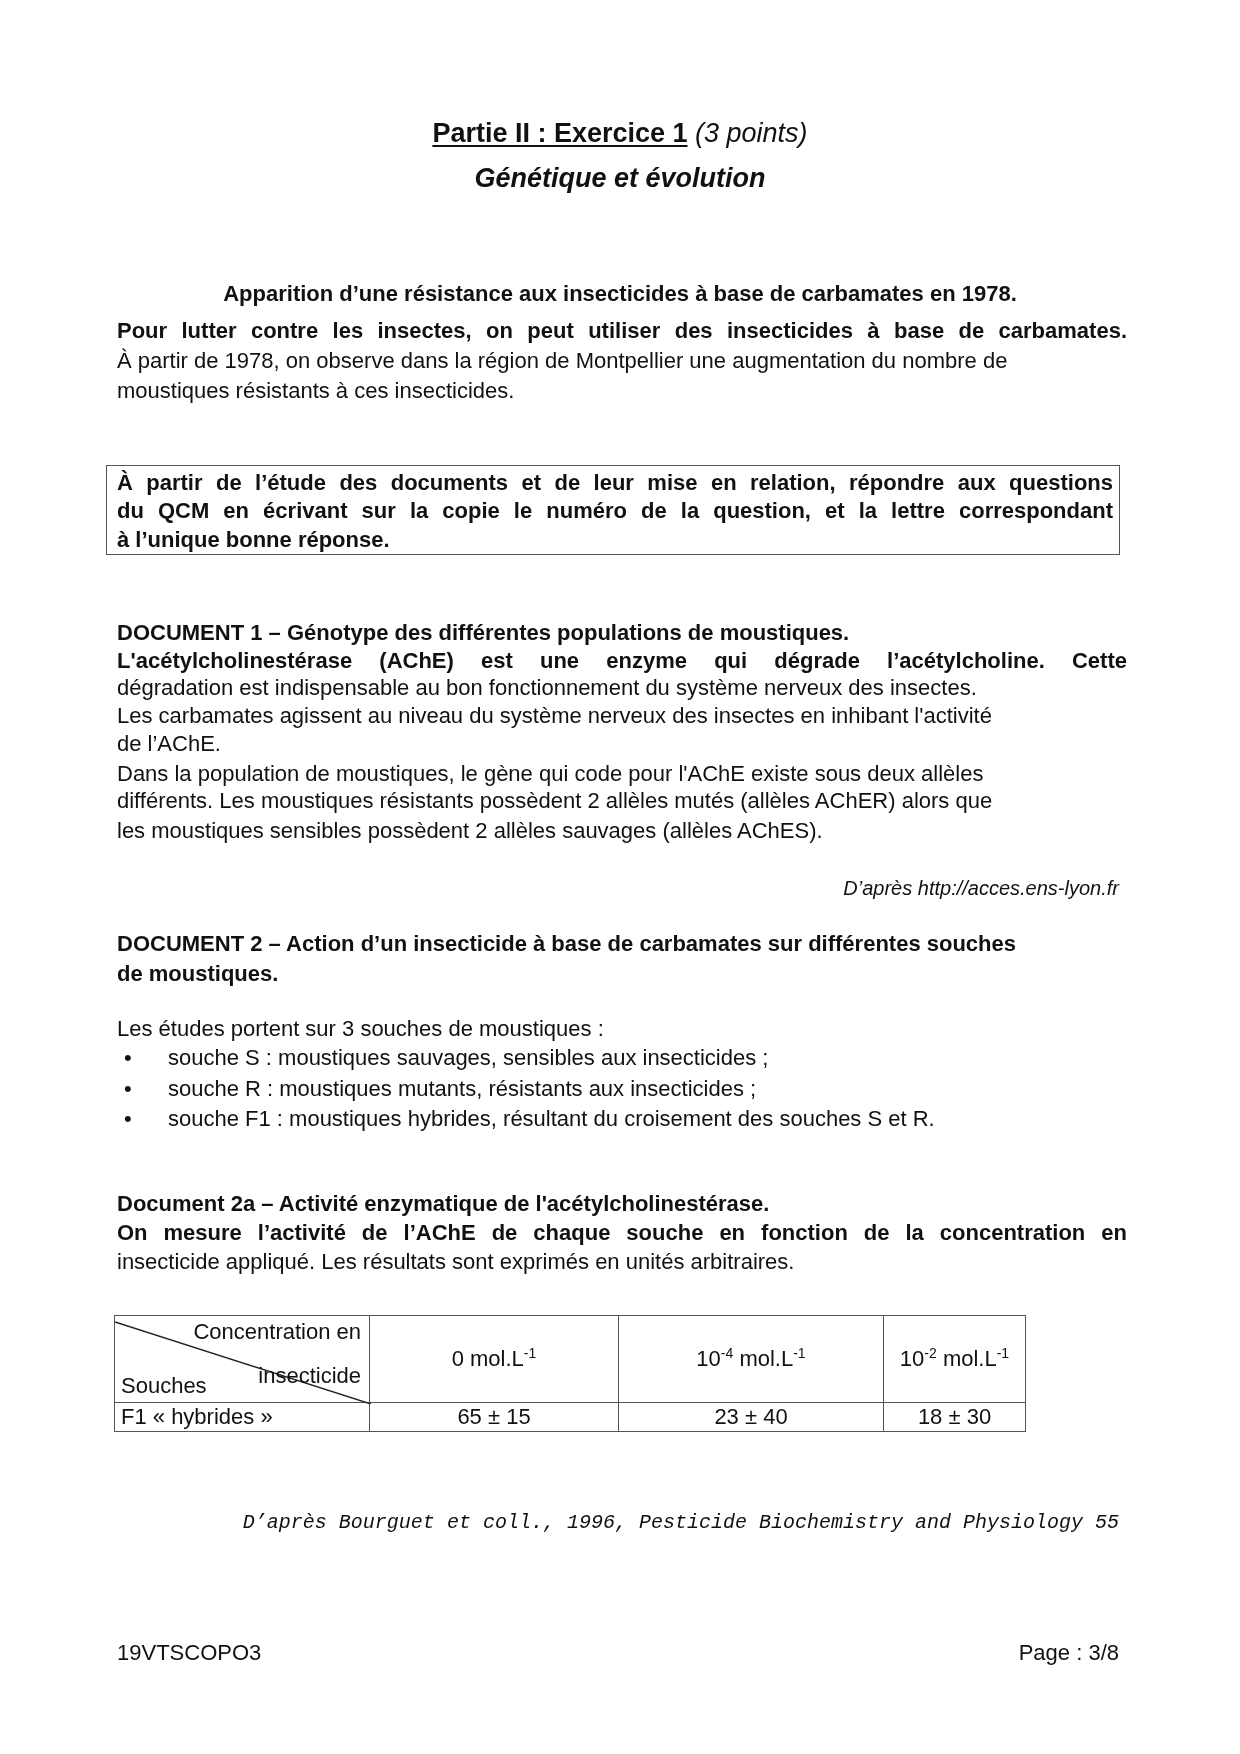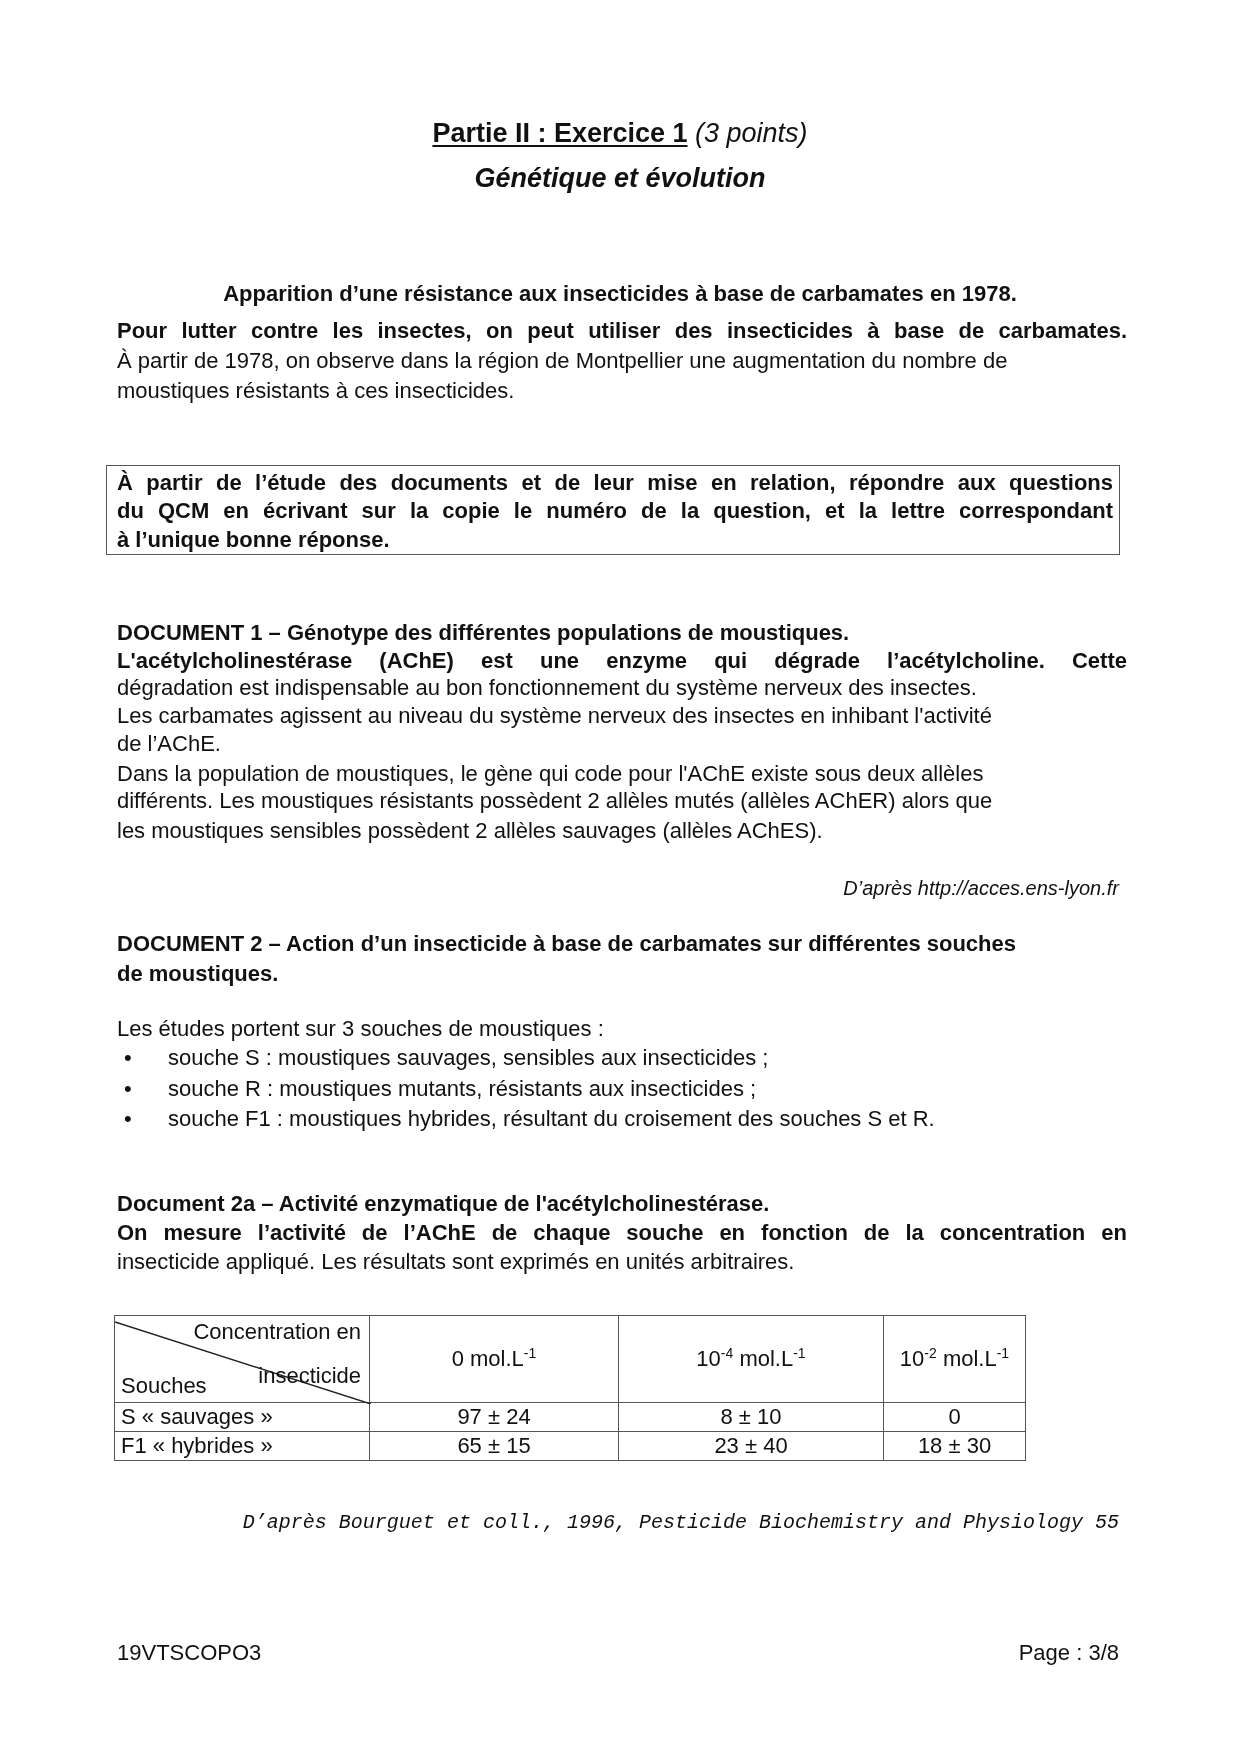--- a/index.html
+++ b/index.html
@@ -93,26 +93,20 @@
       </svg>
       <span class="c1">Concentration en</span>
       <span class="c2">insecticide</span>
       <span class="c3">Souches</span>
     </td>
     <td style="width:236px;"><span>0 mol.L</span><sup>-1</sup></td>
     <td style="width:252px;"><span>10</span><sup>-4</sup><span> mol.L</span><sup>-1</sup></td>
     <td><span>10</span><sup>-2</sup><span> mol.L</span><sup>-1</sup></td>
   </tr>
   <tr>
-    <td class="rowlabel">S « sauvages »</td>
-    <td>97 ± 24</td>
-    <td>8 ± 10</td>
-    <td>0</td>
-  </tr>
-  <tr>
     <td class="rowlabel">F1 « hybrides »</td>
     <td>65 ± 15</td>
     <td>23 ± 40</td>
     <td>18 ± 30</td>
   </tr>
 </tbody>
   </table>
 
 <div class="abs txt src" style="top:1508px;font-family:Liberation Mono, monospace;">D’après Bourguet et coll., 1996, Pesticide Biochemistry and Physiology 55</div>
 

